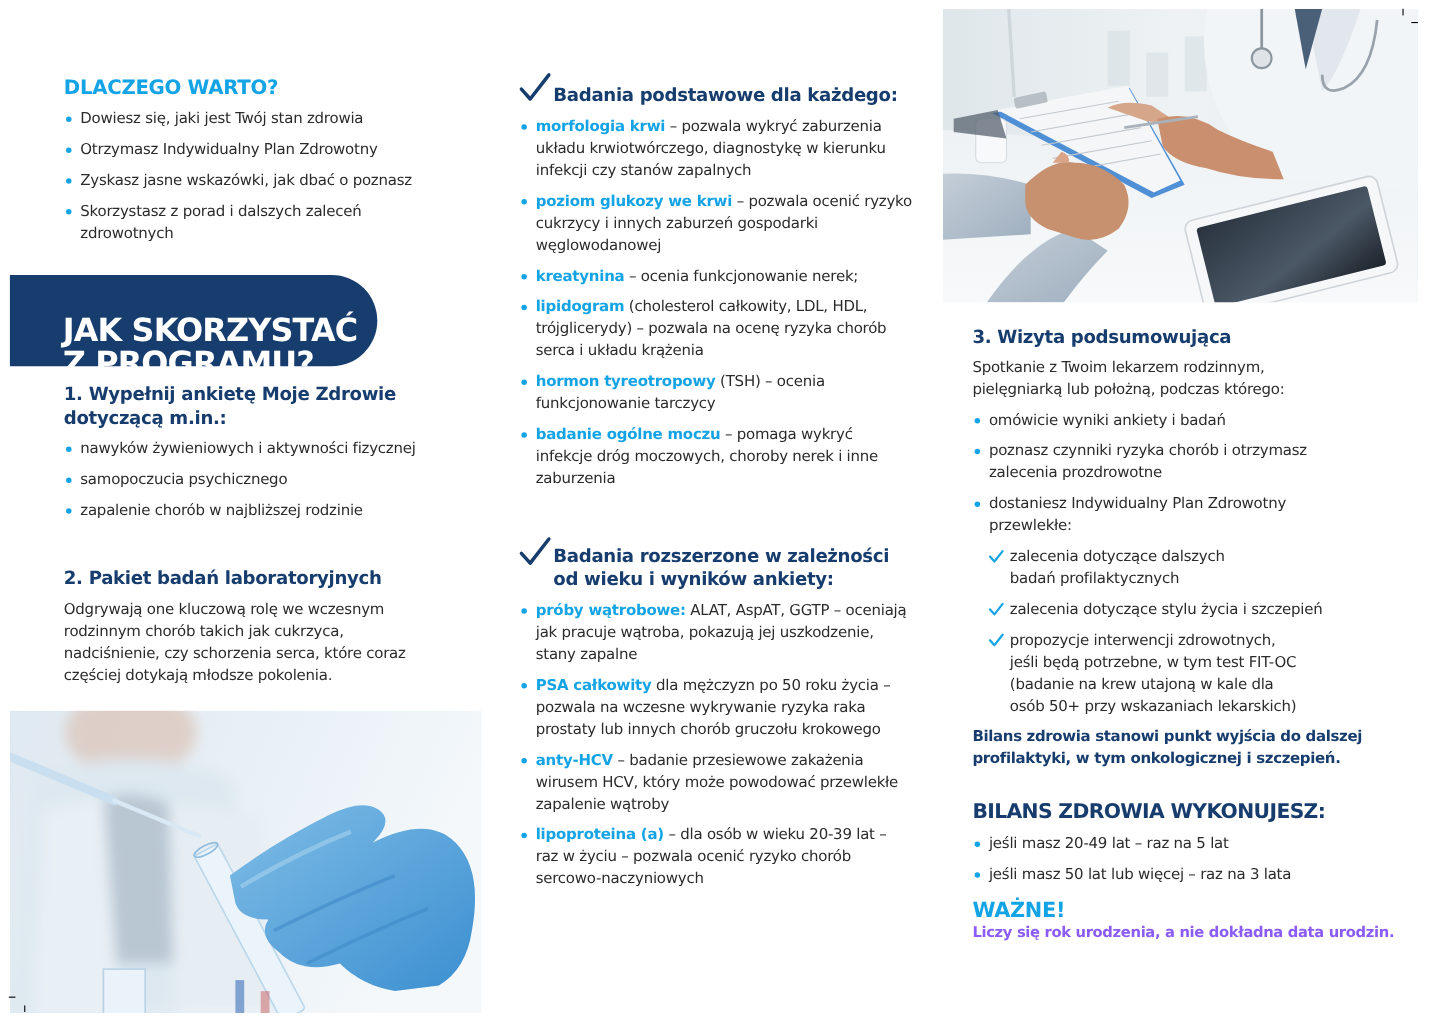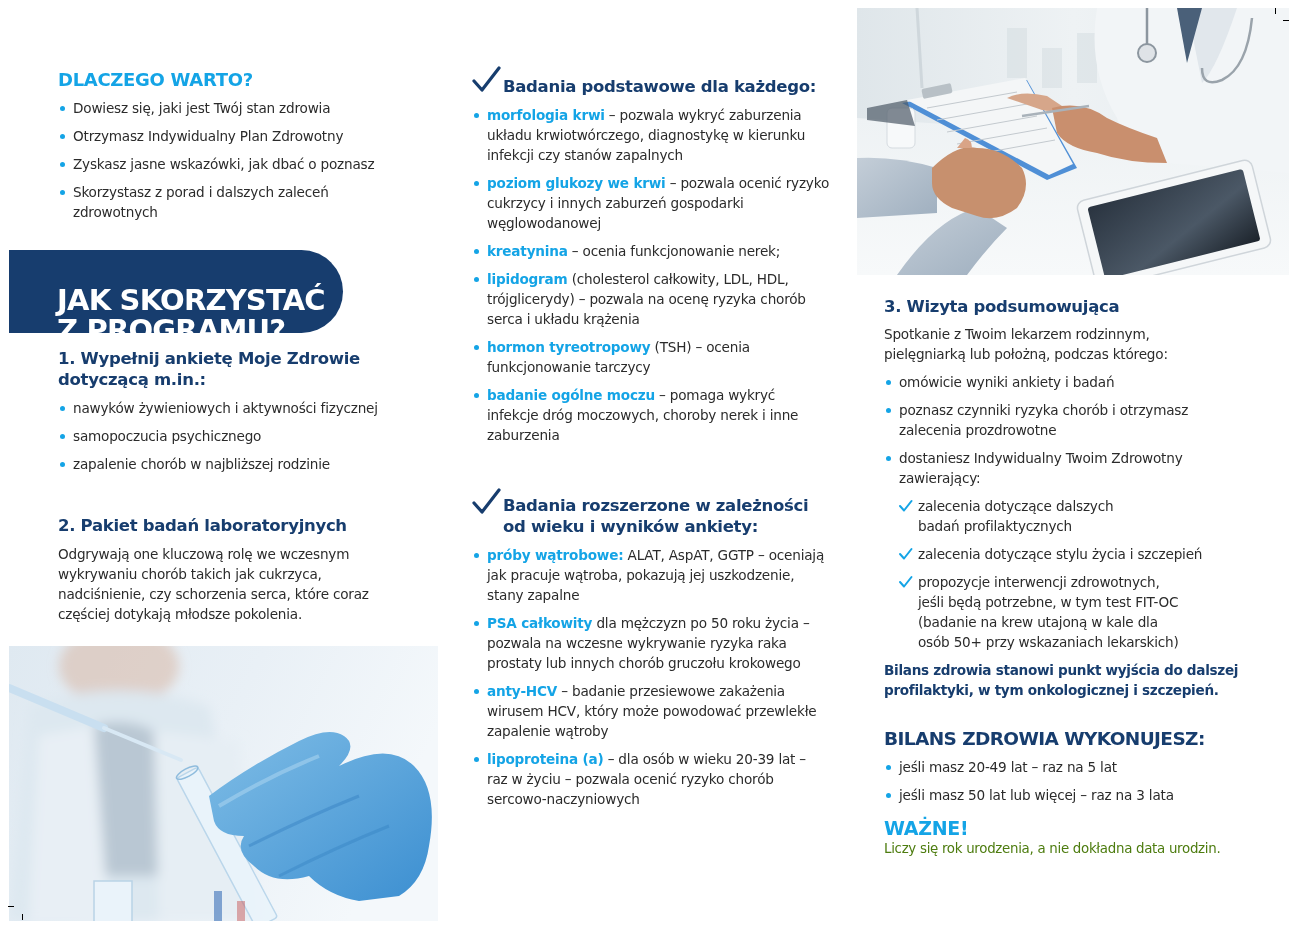--- a/index.html
+++ b/index.html
@@ -68,21 +68,21 @@
   </div>
   <ul class="blist">
     <li>nawyków żywieniowych i aktywności fizycznej</li>
     <li>samopoczucia psychicznego</li>
     <li>zapalenie chorób w najbliższej rodzinie</li>
   </ul>
 </div>
 
 <div class="abs" style="left:58px; top:515px; width:325px;">
   <div class="h-navy" style="margin-bottom:8px;">2. Pakiet badań laboratoryjnych</div>
-  <div class="body">Odgrywają one kluczową rolę we wczesnym wykrywaniu chorób takich jak cukrzyca, nadciśnienie, czy schorzenia serca, które coraz częściej dotykają młodsze pokolenia.</div>
+  <div class="body">Odgrywają one kluczową rolę we wczesnym rodzinnym chorób takich jak cukrzyca, nadciśnienie, czy schorzenia serca, które coraz częściej dotykają młodsze pokolenia.</div>
 </div>
 
 <div class="abs photo" style="left:9px; top:646px; width:429px; height:275px;">
   <svg width="429" height="275" viewBox="0 0 429 275">
     <defs>
       <linearGradient id="labbg" x1="0" y1="0" x2="1" y2="0.3">
         <stop offset="0" stop-color="#dfe9f1"></stop>
         <stop offset="0.55" stop-color="#e9f0f6"></stop>
         <stop offset="1" stop-color="#f4f8fb"></stop>
       </linearGradient>
@@ -231,21 +231,21 @@
 </div>
 <div class="crop" style="left:1275px; top:8px; width:1px; height:6px;"></div>
 <div class="crop" style="left:1283px; top:20px; width:6px; height:1px;"></div>
 
 <div class="abs" style="left:884px; top:296px; width:400px;">
   <div class="h-navy" style="margin-bottom:7px;">3. Wizyta podsumowująca</div>
   <div class="body" style="width:320px; margin-bottom:8px;">Spotkanie z Twoim lekarzem rodzinnym, pielęgniarką lub położną, podczas którego:</div>
   <ul class="blist">
     <li>omówicie wyniki ankiety i badań</li>
     <li style="width:340px;">poznasz czynniki ryzyka chorób i otrzymasz zalecenia prozdrowotne</li>
-    <li style="width:340px;">dostaniesz Indywidualny Twoim Zdrowotny zawierający:</li>
+    <li style="width:340px;">dostaniesz Indywidualny Plan Zdrowotny przewlekłe:</li>
   </ul>
   <ul class="clist" style="padding-left:14px; width:370px;">
     <li style="width:250px;">
       <svg class="ck" viewBox="0 0 15 14">
           <path d="M2 7 L6 11.5 L13.5 2" stroke="#14a4e6" stroke-width="2" fill="none" stroke-linecap="round" stroke-linejoin="round"></path>
         </svg>
       <span>zalecenia dotyczące dalszych badań profilaktycznych</span>
     </li>
     <li>
       <svg class="ck" viewBox="0 0 15 14">
@@ -266,14 +266,14 @@
 <div class="abs" style="left:884px; top:728px; width:410px;">
   <div style="color:#173d6e; font-weight:700; font-size:18.5px; letter-spacing:-0.6px; margin-bottom:8px;">BILANS ZDROWIA WYKONUJESZ:</div>
   <ul class="blist">
     <li>jeśli masz 20-49 lat – raz na 5 lat</li>
     <li>jeśli masz 50 lat lub więcej – raz na 3 lata</li>
   </ul>
 </div>
 
 <div class="abs" style="left:884px; top:816px; width:410px;">
   <div class="h-cyan" style="font-size:19px; line-height:24px;">WAŻNE!</div>
-  <div style="font-size:13.4px; line-height:18px; color:#4d7c0f; font-weight:400; letter-spacing:-0.3px;">Liczy się rok urodzenia, a nie dokładna data urodzin.</div>
+  <div style="font-size:13.4px; line-height:18px; color:#8b5cf6; font-weight:700; letter-spacing:-0.3px;">Liczy się rok urodzenia, a nie dokładna data urodzin.</div>
 </div>
 
 </body></html>

